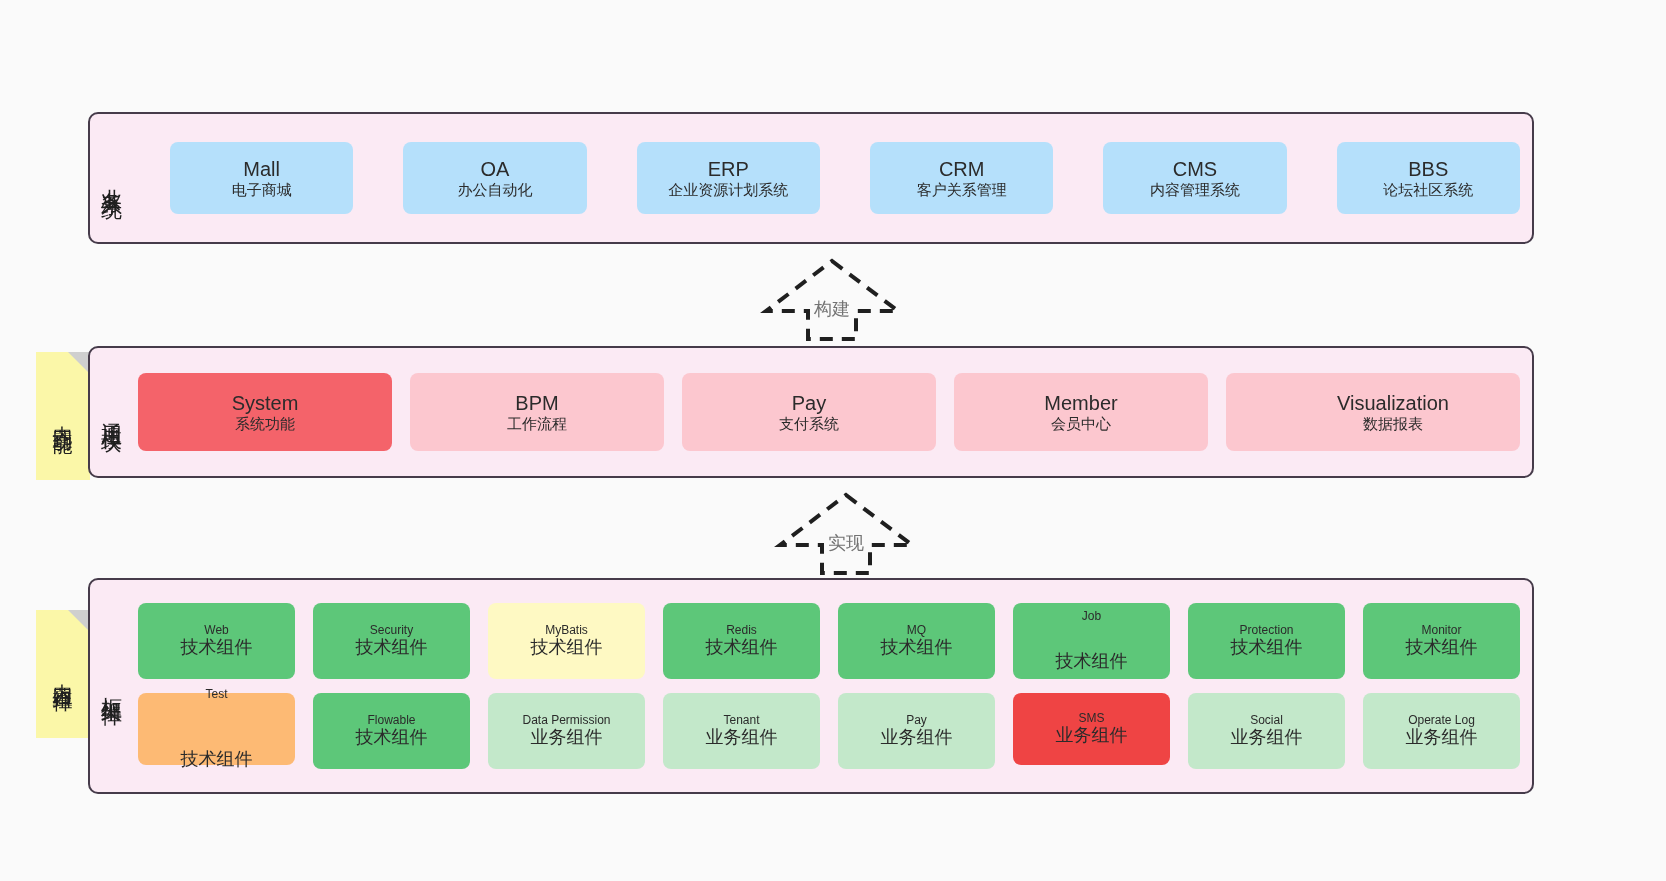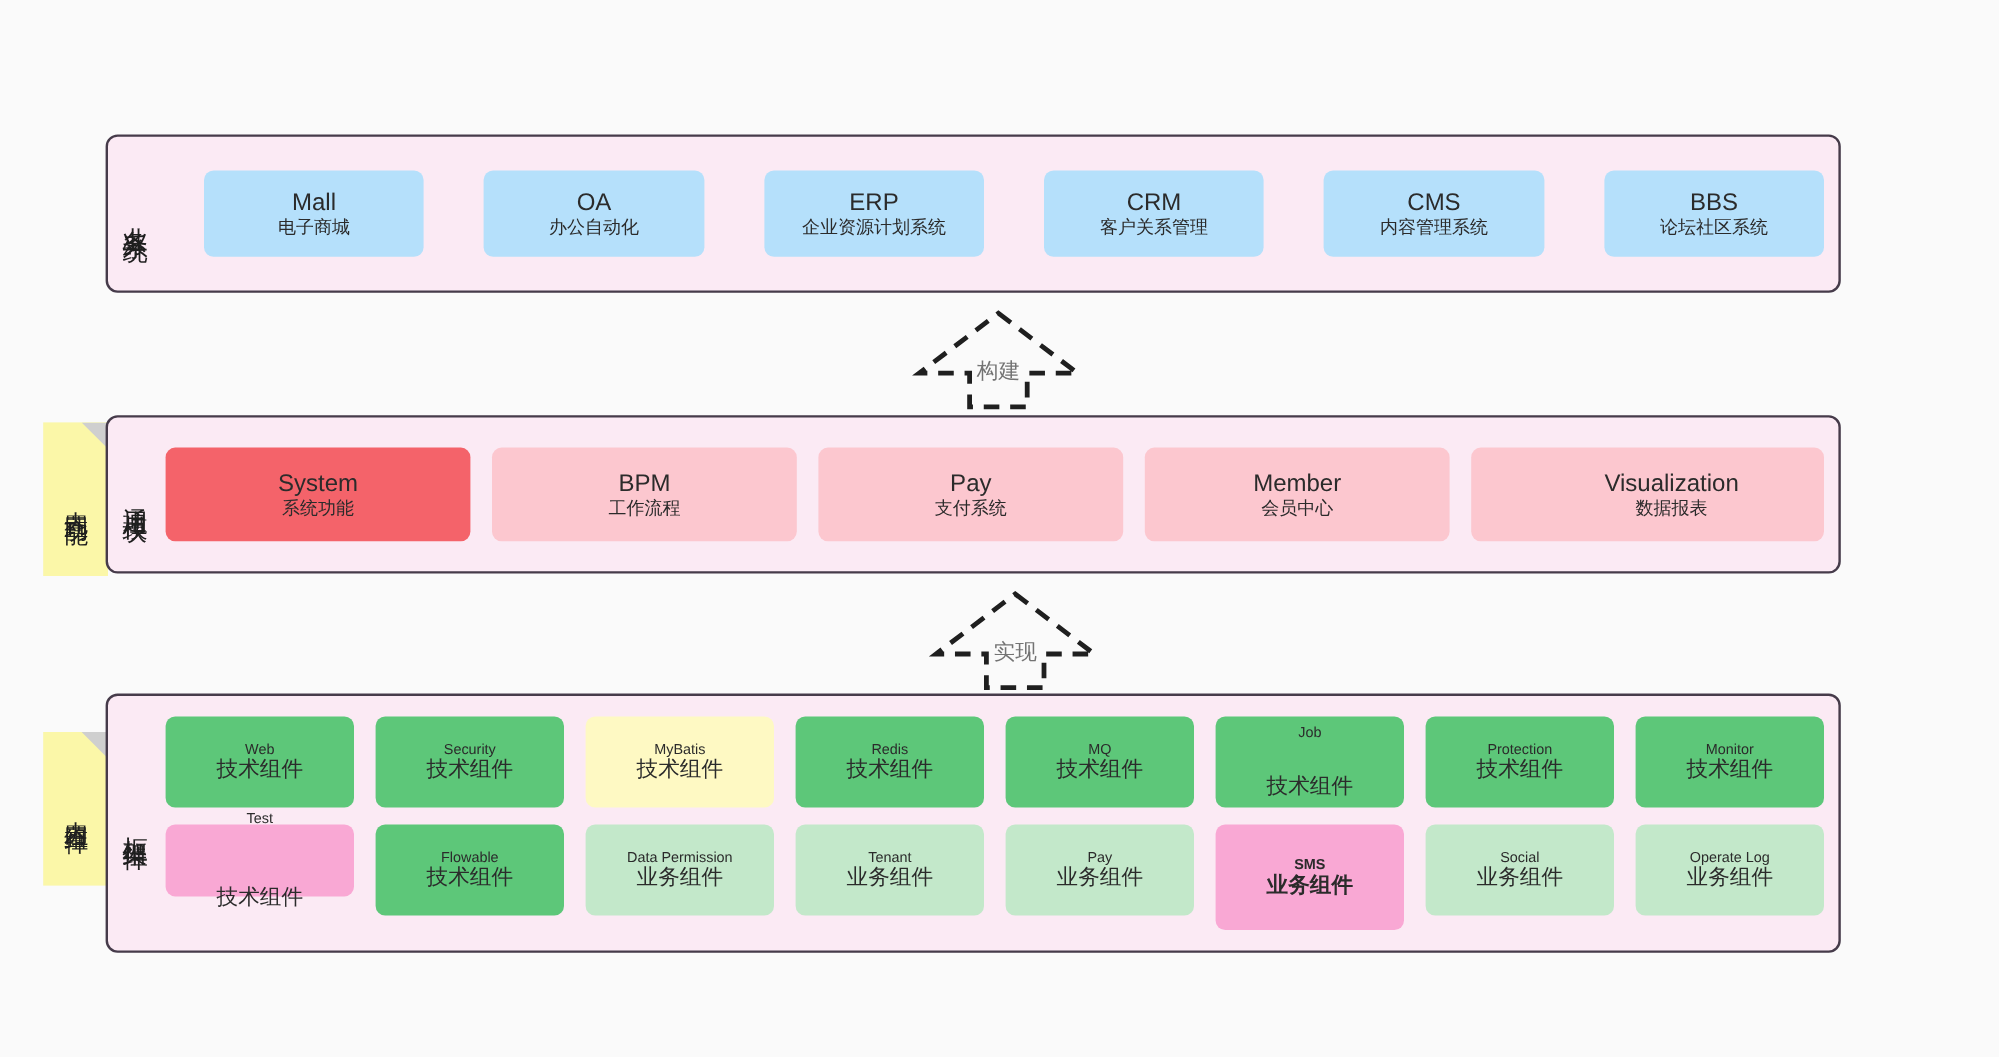--- a/index.html
+++ b/index.html
@@ -248,41 +248,41 @@
           <div class="en">Protection</div>
           <div class="cn">技术组件</div>
         </div>
         <div class="cell small" style="height:76px;background:#5dc779;">
           <div class="en">Monitor</div>
           <div class="cn">技术组件</div>
         </div>
       </div>
 
       <div class="row">
-        <div class="cell small" style="height:60px;background:#f9a8d4;gap:48px;">
+        <div class="cell small" style="height:72px;background:#fdba74;gap:48px;">
           <div class="en">Test</div>
           <div class="cn">技术组件</div>
         </div>
         <div class="cell small" style="height:76px;background:#5dc779;">
           <div class="en">Flowable</div>
           <div class="cn">技术组件</div>
         </div>
         <div class="cell small" style="height:76px;background:#c3e8ca;">
           <div class="en" style="max-width:90px;">Data Permission</div>
           <div class="cn">业务组件</div>
         </div>
         <div class="cell small" style="height:76px;background:#c3e8ca;">
           <div class="en">Tenant</div>
           <div class="cn">业务组件</div>
         </div>
         <div class="cell small" style="height:76px;background:#c3e8ca;">
           <div class="en">Pay</div>
           <div class="cn">业务组件</div>
         </div>
-        <div class="cell small" style="height:88px;background:#f9a8d4;font-weight:bold;">
+        <div class="cell small" style="height:72px;background:#ef4444;">
           <div class="en">SMS</div>
           <div class="cn">业务组件</div>
         </div>
         <div class="cell small" style="height:76px;background:#c3e8ca;">
           <div class="en">Social</div>
           <div class="cn">业务组件</div>
         </div>
         <div class="cell small" style="height:76px;background:#c3e8ca;">
           <div class="en">Operate Log</div>
           <div class="cn">业务组件</div>

